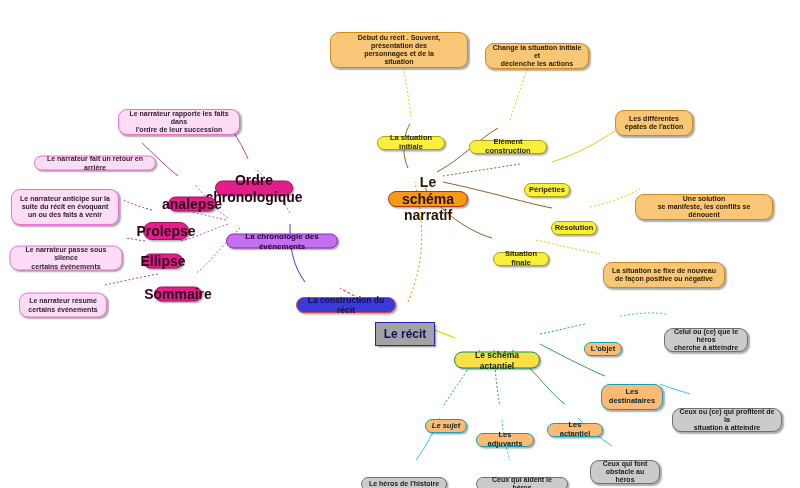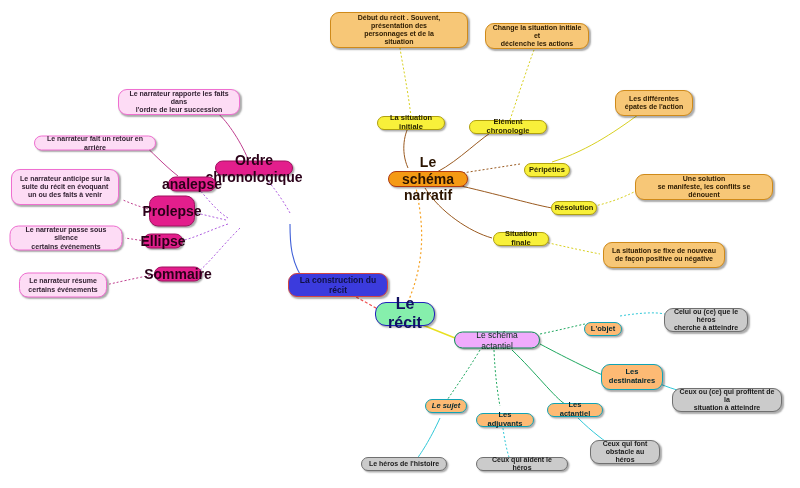--- a/index.html
+++ b/index.html
@@ -32,31 +32,32 @@
     text-align: center;
     border-style: solid;
     border-width: 1px;
     border-radius: 9px;
     line-height: 1.18;
     padding: 2px 5px;
     white-space: pre-line;
     box-shadow: 1.5px 1.5px 1.6px rgba(0,0,0,0.33);
     transform: translate(-50%, -50%);
     z-index: 5;
+    margin-top: 20px;
   }
   
-  .c-root      { background:#86efac; border-color:#2222bb; color:#101060; font-weight:bold; font-size:16px; border-radius:11px; }
+  .c-root      { background:#a3a3a3; border-color:#2222bb; color:#101060; font-weight:bold; font-size:12px; border-radius:0; }
   .c-blue      { background:#3b3bdd; border-color:#d04545; color:#101044; font-weight:bold; font-size:8.5px; }
   .c-violet    { background:#c46ef0; border-color:#8a22c8; color:#220033; font-weight:bold; font-size:8px; }
   .c-magenta   { background:#e31e8c; border-color:#a0105f; color:#2a0018; font-weight:bold; font-size:14px; }
   .c-pinkleaf  { background:#fddcf5; border-color:#ef6fd0; color:#332233; font-weight:bold; font-size:7px; }
   .c-orangehub { background:#f59a14; border-color:#b03a10; color:#2b1400; font-weight:bold; font-size:14px; }
   .c-yellow    { background:#f8f03a; border-color:#b0a00e; color:#241f00; font-weight:bold; font-size:7.5px; }
   .c-orangeleaf{ background:#f7c777; border-color:#cf8a1a; color:#2b1a00; font-weight:bold; font-size:7px; }
-  .c-green     { background:#f0abfc; border-color:#0b8f50; color:#002a14; font-weight:normal; font-size:8.5px; }
+  .c-green     { background:#fde047; border-color:#0b8f50; color:#002a14; font-weight:bold; font-size:8.5px; }
   .c-cyan      { background:#fdba74; border-color:#11a3b5; color:#002630; font-weight:bold; font-size:7.5px; }
   .c-gray      { background:#cbcbcb; border-color:#707070; color:#1a1a1a; font-weight:bold; font-size:7px; }
 </style>
 </head>
 <body>
 
 <div id="canvas">
 
   <svg id="edges" viewBox="0 0 800 488">
 
@@ -100,44 +101,45 @@
 
     <path d="M 620 316 C 645 312 660 312 668 315" stroke="#30c8d8" stroke-width="1" fill="none" stroke-dasharray="2,2"></path>
     <path d="M 660 384 C 675 390 685 392 690 394" stroke="#30c8d8" stroke-width="1" fill="none"></path>
     <path d="M 440 418 C 430 440 420 455 416 460" stroke="#30c8d8" stroke-width="1" fill="none"></path>
     <path d="M 502 420 C 504 440 508 455 510 460" stroke="#30c8d8" stroke-width="1" fill="none" stroke-dasharray="2,2"></path>
     <path d="M 578 418 C 592 432 606 442 612 446" stroke="#30c8d8" stroke-width="1" fill="none"></path>
   </svg>
 
   <div class="node c-root" style="left:405px; top:314px; width:60px; height:24px;">Le récit</div>
 
-  <div class="node c-blue" style="left:338px; top:285px; width:100px; height:24px;">La construction du récit</div>
+  <div class="node c-blue" style="left:346px; top:285px; width:100px; height:16px;">La construction du récit</div>
 
+  <div class="node c-violet" style="left:282px; top:221px; width:112px; height:15px;">La chronologie des événements</div>
 
   <div class="node c-magenta" style="left:254px; top:168px; width:78px; height:15px;">Ordre chronologique</div>
   <div class="node c-magenta" style="left:192px; top:184px; width:48px; height:15px;">analepse</div>
-  <div class="node c-magenta" style="left:172px; top:211px; width:46px; height:31px;">Prolepse</div>
+  <div class="node c-magenta" style="left:166px; top:211px; width:46px; height:18px;">Prolepse</div>
   <div class="node c-magenta" style="left:163px; top:241px; width:40px; height:15px;">Ellipse</div>
   <div class="node c-magenta" style="left:178px; top:274px; width:48px; height:15px;">Sommaire</div>
 
   <div class="node c-pinkleaf" style="left:179px; top:102px; width:122px; height:26px;">Le narrateur rapporte les faits dans
 l'ordre de leur succession</div>
   <div class="node c-pinkleaf" style="left:95px; top:143px; width:122px; height:15px;">Le  narrateur fait un retour en arrière</div>
   <div class="node c-pinkleaf" style="left:65px; top:187px; width:108px; height:36px;">Le narrateur anticipe sur la
 suite du récit en évoquant
 un ou des faits à venir</div>
   <div class="node c-pinkleaf" style="left:66px; top:238px; width:113px; height:25px;">Le narrateur passe sous silence
 certains événements</div>
   <div class="node c-pinkleaf" style="left:63px; top:285px; width:88px; height:25px;">Le narrateur résume
 certains événements</div>
 
   <div class="node c-orangehub" style="left:428px; top:179px; width:80px; height:16px;">Le schéma narratif</div>
 
   <div class="node c-yellow" style="left:411px; top:123px; width:68px; height:14px;">La situation initiale</div>
-  <div class="node c-yellow" style="left:508px; top:127px; width:78px; height:14px;">Elément chronologie</div>
+  <div class="node c-yellow" style="left:508px; top:127px; width:78px; height:14px;">Elément construction</div>
   <div class="node c-yellow" style="left:547px; top:170px; width:46px; height:14px;">Péripéties</div>
   <div class="node c-yellow" style="left:574px; top:208px; width:46px; height:14px;">Résolution</div>
   <div class="node c-yellow" style="left:521px; top:239px; width:56px; height:14px;">Situation finale</div>
 
   <div class="node c-orangeleaf" style="left:399px; top:30px; width:138px; height:36px;">Début du récit . Souvent, présentation des
 personnages et de la
 situation</div>
   <div class="node c-orangeleaf" style="left:537px; top:36px; width:104px; height:26px;">Change la situation initiale et
 déclenche les actions</div>
   <div class="node c-orangeleaf" style="left:654px; top:103px; width:78px; height:26px;">Les différentes

